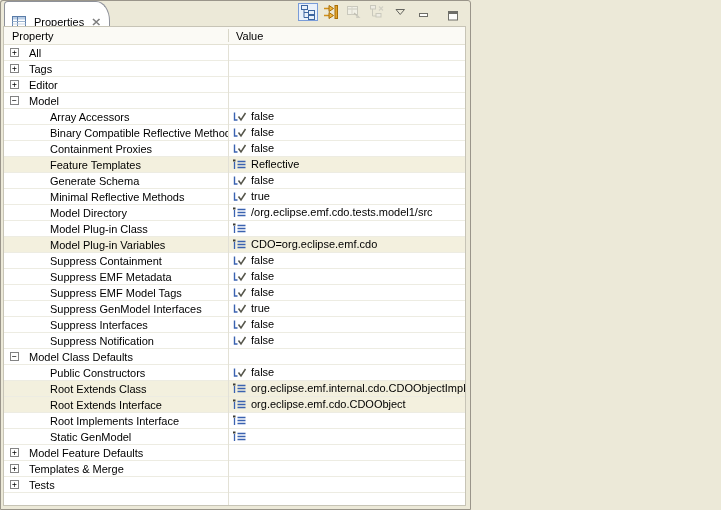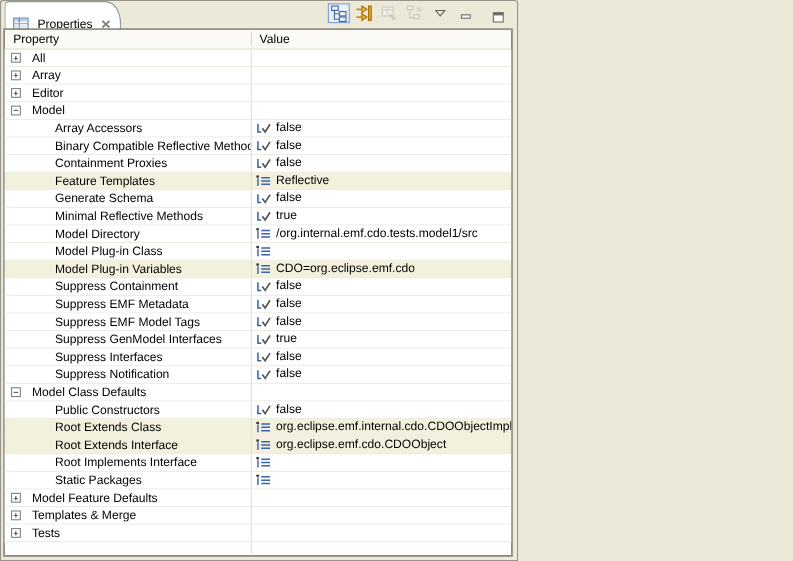--- a/index.html
+++ b/index.html
@@ -346,21 +346,21 @@
           <div class="prow cat">
             <div class="pcell">
               <span class="expander">+</span>
               <span>All</span>
             </div>
             <div class="vcell"></div>
           </div>
           <div class="prow cat">
             <div class="pcell">
               <span class="expander">+</span>
-              <span>Array</span>
+              <span>Tags</span>
             </div>
             <div class="vcell"></div>
           </div>
           <div class="prow cat">
             <div class="pcell">
               <span class="expander">+</span>
               <span>Editor</span>
             </div>
             <div class="vcell"></div>
           </div>
@@ -461,21 +461,21 @@
               <span>Model Directory</span>
             </div>
             <div class="vcell">
               <span class="v-icon">
                 <svg width="16" height="13">
                   <rect x="1" y="1.5" width="2.5" height="2" fill="#3C3C34"></rect>
                   <path d="M2.5 4 V11" stroke="#3A62B0" stroke-width="1.3"></path>
                   <path d="M5.5 3.5 H13.5 M5.5 6.5 H13.5 M5.5 9.5 H13.5" stroke="#3A62B0" stroke-width="1.4"></path>
                 </svg>
               </span>
-              <span class="v-text">/org.internal.emf.cdo.tests.model1/src</span>
+              <span class="v-text">/org.eclipse.emf.cdo.tests.model1/src</span>
             </div>
           </div>
           <div class="prow sub">
             <div class="pcell">
               <span>Model Plug-in Class</span>
             </div>
             <div class="vcell">
               <span class="v-icon">
                 <svg width="16" height="13">
                   <rect x="1" y="1.5" width="2.5" height="2" fill="#3C3C34"></rect>
@@ -646,21 +646,21 @@
                   <rect x="1" y="1.5" width="2.5" height="2" fill="#3C3C34"></rect>
                   <path d="M2.5 4 V11" stroke="#3A62B0" stroke-width="1.3"></path>
                   <path d="M5.5 3.5 H13.5 M5.5 6.5 H13.5 M5.5 9.5 H13.5" stroke="#3A62B0" stroke-width="1.4"></path>
                 </svg>
               </span>
               <span class="v-text"></span>
             </div>
           </div>
           <div class="prow sub">
             <div class="pcell">
-              <span>Static Packages</span>
+              <span>Static GenModel</span>
             </div>
             <div class="vcell">
               <span class="v-icon">
                 <svg width="16" height="13">
                   <rect x="1" y="1.5" width="2.5" height="2" fill="#3C3C34"></rect>
                   <path d="M2.5 4 V11" stroke="#3A62B0" stroke-width="1.3"></path>
                   <path d="M5.5 3.5 H13.5 M5.5 6.5 H13.5 M5.5 9.5 H13.5" stroke="#3A62B0" stroke-width="1.4"></path>
                 </svg>
               </span>
               <span class="v-text"></span>

